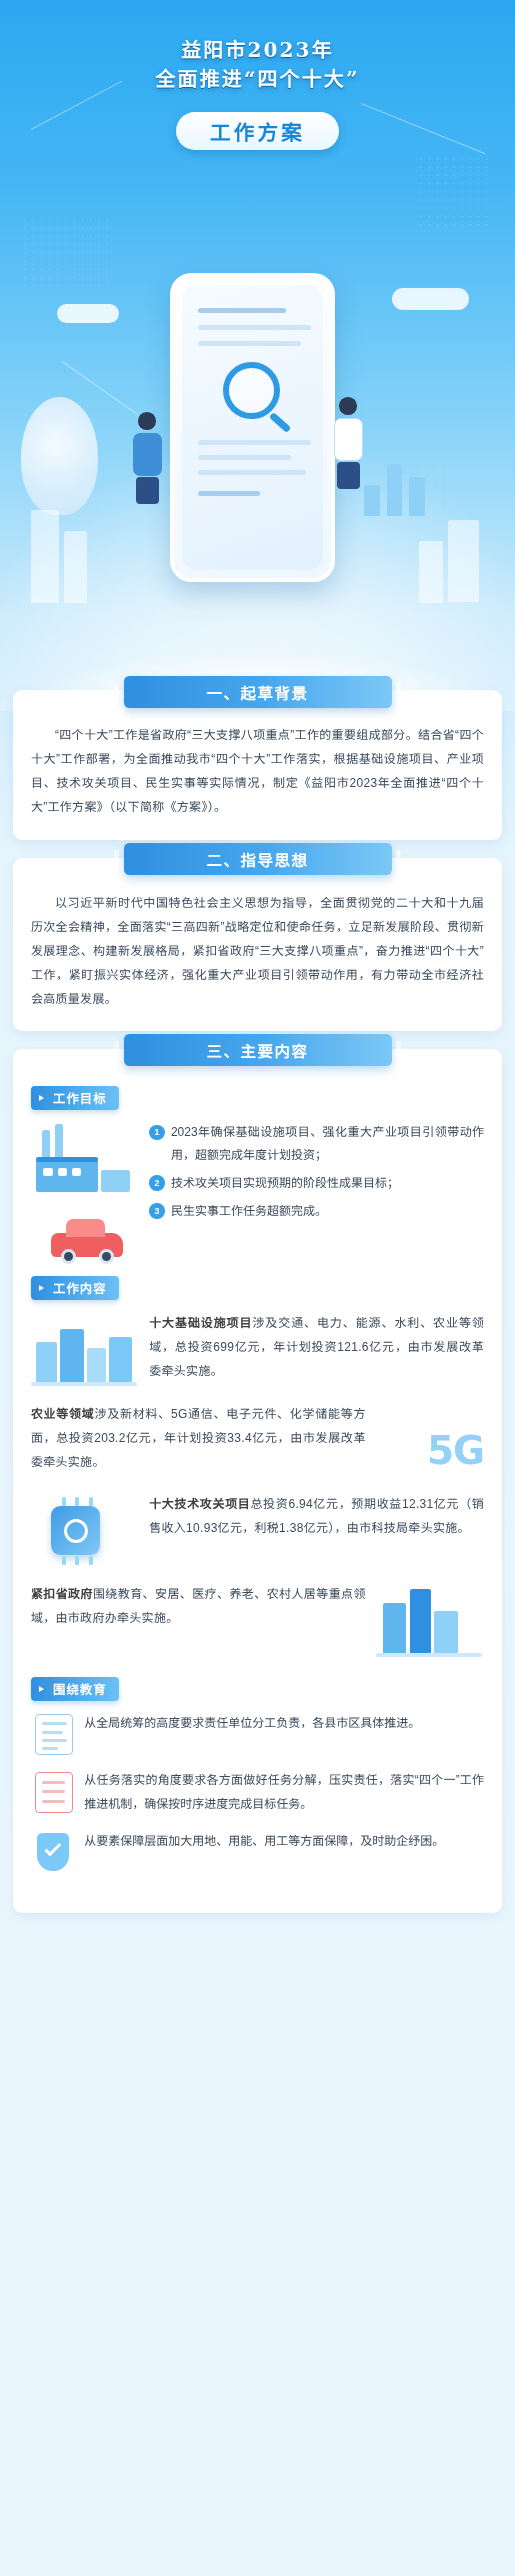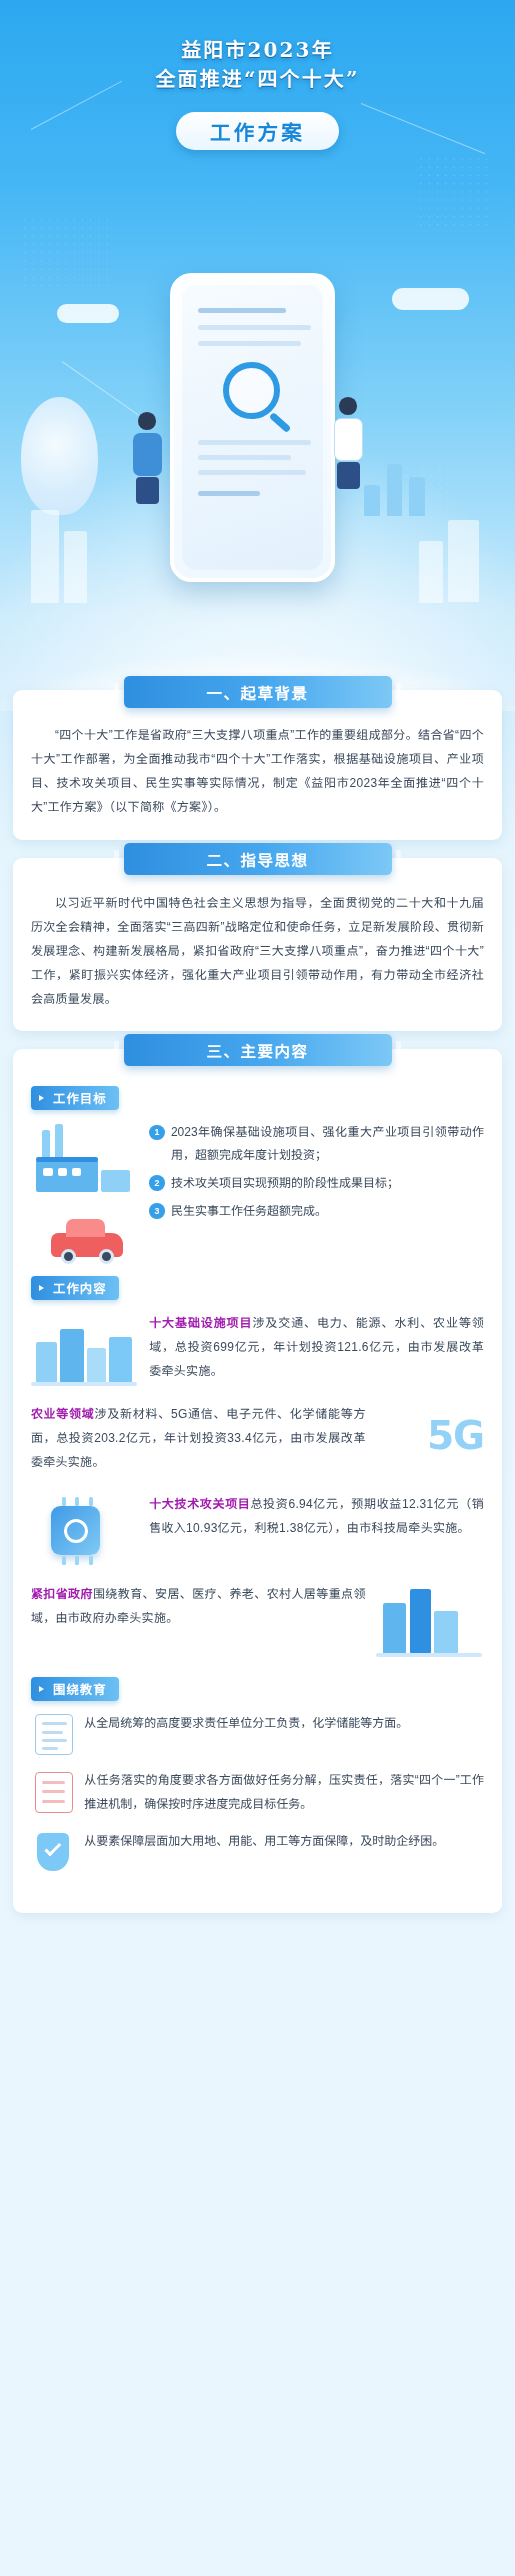--- a/index.html
+++ b/index.html
@@ -204,36 +204,36 @@
     display: flex; gap: 6.2px; align-items: flex-start;
     font-size: 12px; line-height: 1.9; color: #3b4a5c; margin-bottom: 5.2px;
     text-align: justify;
   }
   .numlist .num {
     flex: 0 0 15.5px; width: 15.5px; height: 15.5px; margin-top: 3.6px;
     border-radius: 50%; background: #35a0e8; color: #fff;
     font-size: 8.8px; font-weight: 700;
     display: flex; align-items: center; justify-content: center;
   }
-  .hl { color: #a21caf; font-weight: 700; }
+  .hl { color: #404040; font-weight: 700; }
 
   .req-item { display: flex; gap: 9.3px; align-items: flex-start; margin-bottom: 13.4px; }
   .req-icon { flex: 0 0 44px; height: 44px; position: relative; }
   .req-text { flex: 1; font-size: 12px; line-height: 1.95; color:#3b4a5c; text-align: justify; }
 
   
   .art-factory, .art-city, .art-5g, .art-chip, .art-car, .art-doc { position:absolute; inset:0; }
   .bar { position:absolute; border-radius: 2.1px; }
 
   .f-chim { background:#8fd0f6; }
   .f-body { background:#5fb6ef; }
   .f-roof { background:#2f8fe0; }
 
   .g5 {
-    position:absolute; right: 0; top: 11px;
+    position:absolute; right: 0; top: 26px;
     font-size: 39px; font-weight: 800; color: #6fc4f4; opacity:.75;
     font-family:"DejaVu Sans", sans-serif; letter-spacing: -1px;
   }
   .chip {
     position:absolute; left: 20.6px; top: 14.4px; width: 49px; height: 49px;
     border-radius: 9.3px; background: linear-gradient(135deg,#3f9ae6,#7fcaf6);
     box-shadow: 0 3.1px 7.2px rgba(40,130,200,.3);
   }
   .chip:before {
     content:""; position:absolute; inset: 12.4px;
@@ -470,21 +470,21 @@
 
         <div class="req-item">
           <div class="req-icon">
             <div class="doc-card">
               <i style="top:7.2px;width:25px;"></i>
               <i style="top:15.5px;width:20.6px;"></i>
               <i style="top:24px;width:25px;"></i>
               <i style="top:32px;width:15.5px;"></i>
             </div>
           </div>
-          <div class="req-text">从全局统筹的高度要求责任单位分工负责，化学储能等方面。</div>
+          <div class="req-text">从全局统筹的高度要求责任单位分工负责，各县市区具体推进。</div>
         </div>
 
         <div class="req-item">
           <div class="req-icon">
             <div class="doc-card" style="border-color:#e98b8b;">
               <i style="top:8.2px;width:23px;background:#f3bdbd;"></i>
               <i style="top:17.5px;width:23px;background:#f3bdbd;"></i>
               <i style="top:27px;width:23px;background:#f3bdbd;"></i>
             </div>
           </div>

